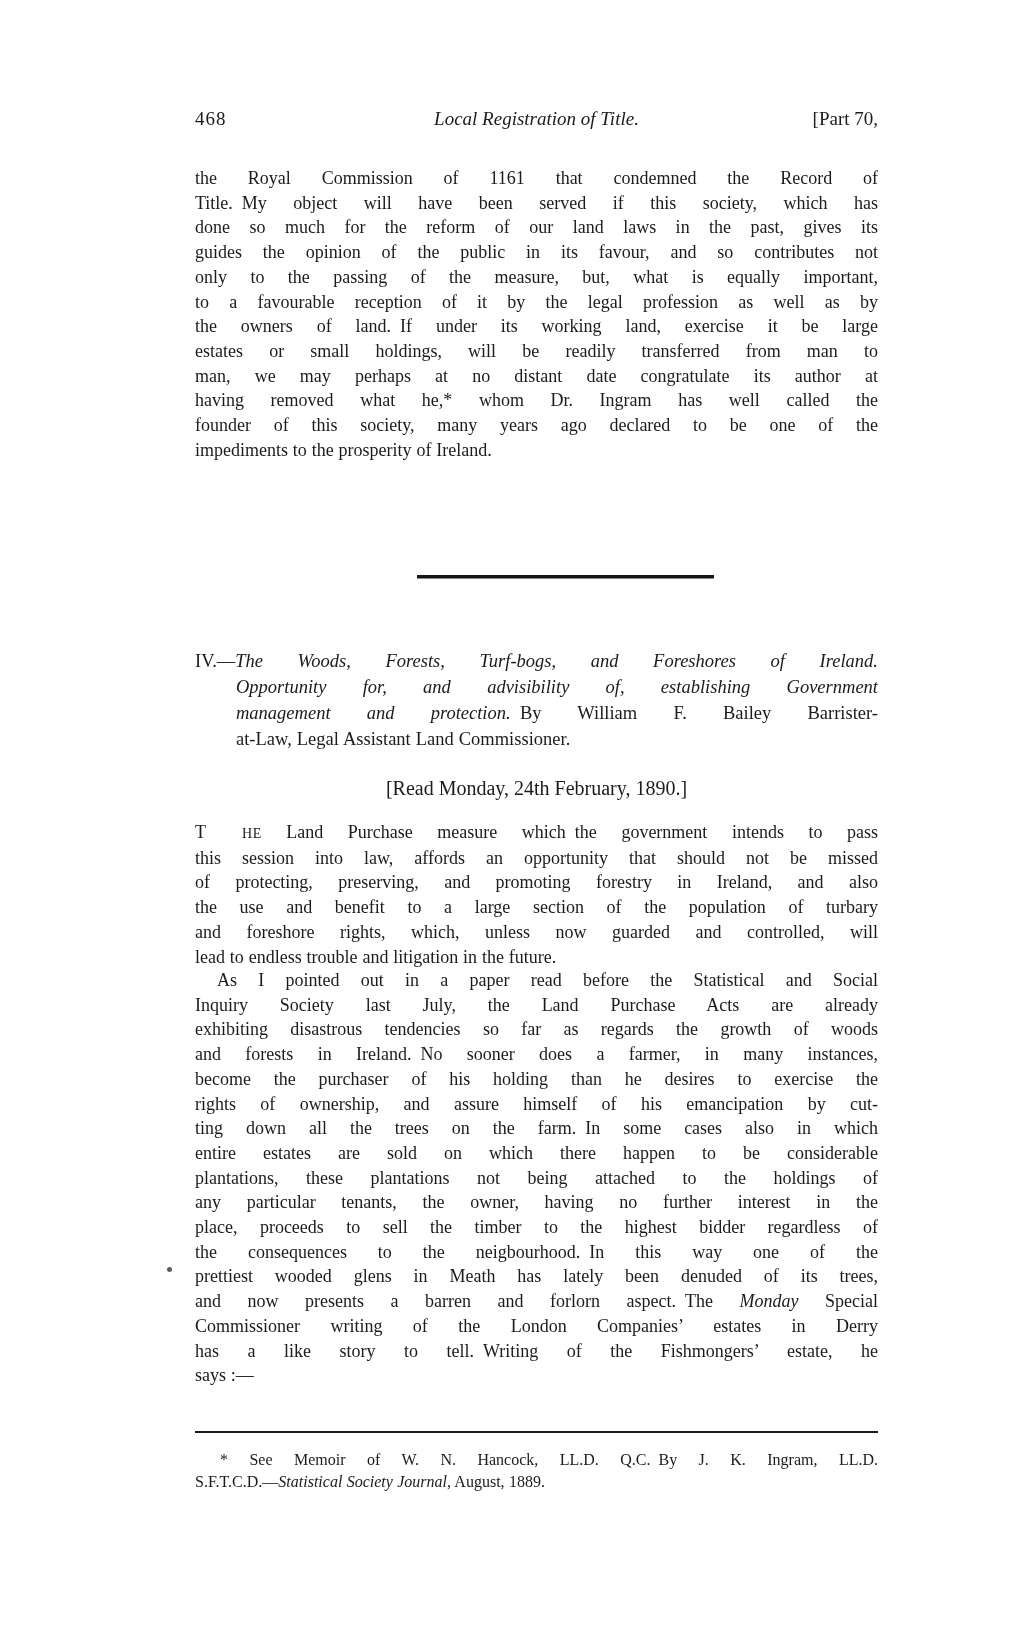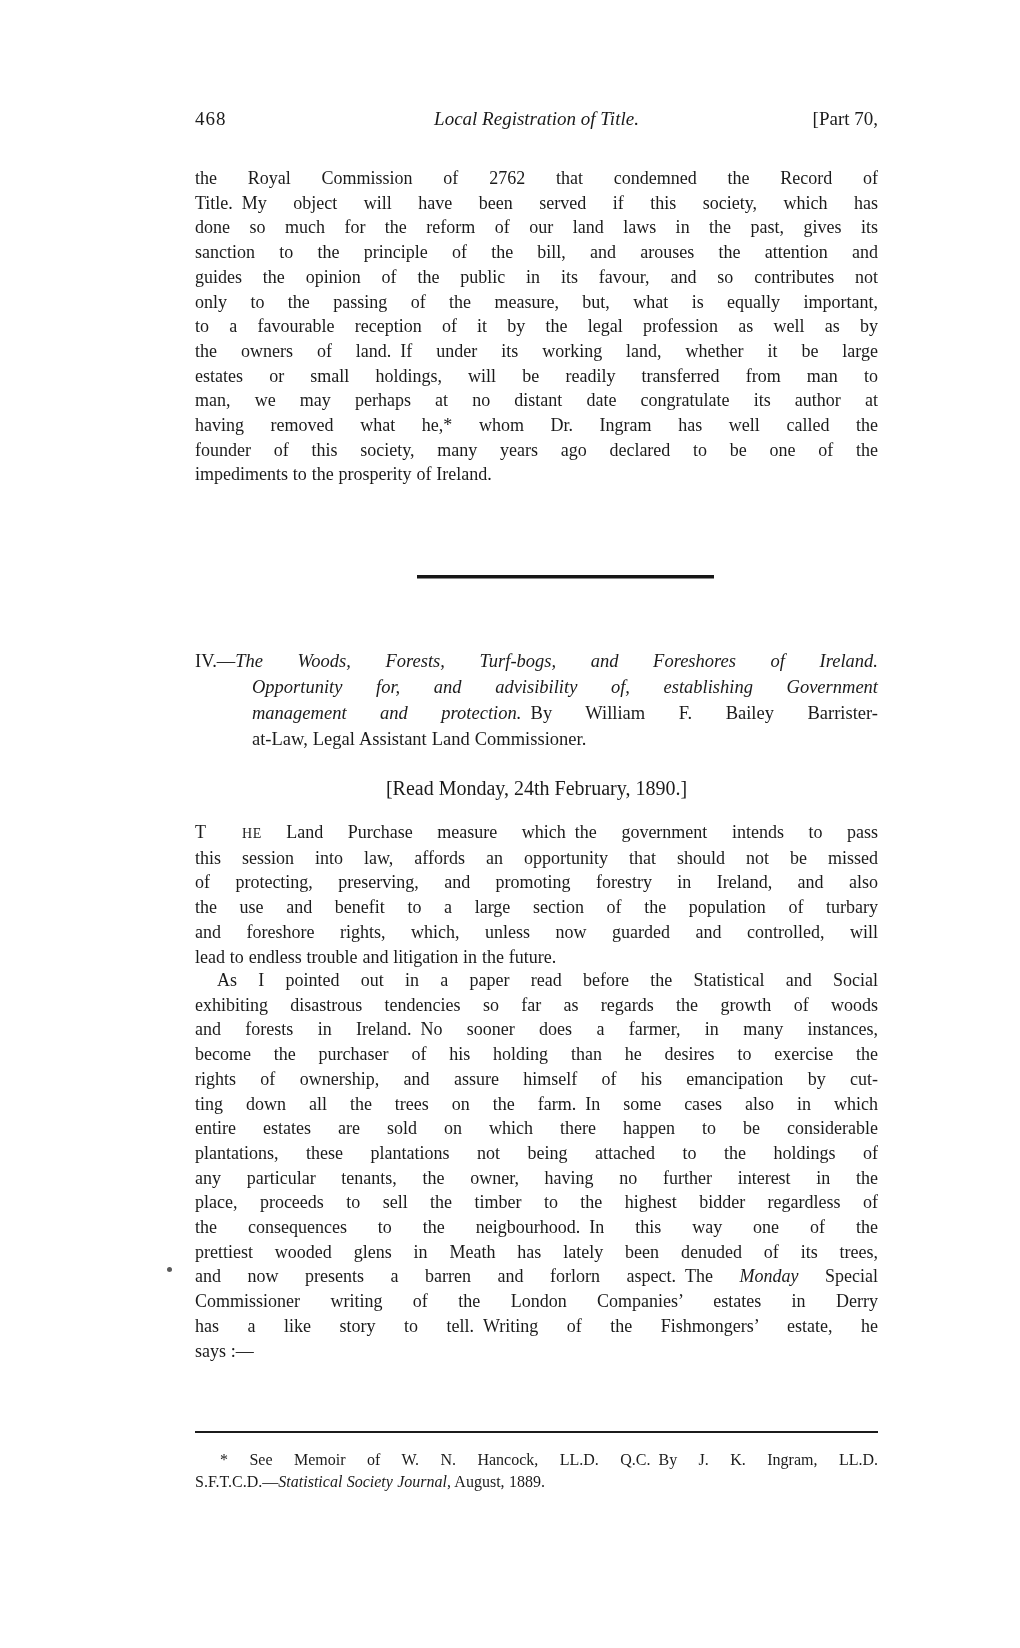--- a/index.html
+++ b/index.html
@@ -35,21 +35,21 @@
 
   .divider {
     position: absolute;
     top: 575px; left: 417px;
     width: 297px; height: 3px;
     background: #161616;
     border-bottom: 1px solid #8a8a8a;
   }
 
   .section-heading { top: 648px; font-size: 18.5px; line-height: 26px; }
-  .section-heading .tline { margin-left: 57px; }
+  .section-heading .tline { margin-left: 41px; }
   .section-heading .tline:first-child { margin-left: 0; }
 
   .read-note { top: 777px; text-align: center; font-size: 20px; }
 
   .para2 { top: 820px; }
   .para3 { top: 968px; }
 
   .footnote-rule {
     position: absolute;
     top: 1431px; left: 195px;
@@ -72,28 +72,27 @@
 
 <div class="page">
 
   <div class="block header">
     <span class="num">468</span>
     <span class="title">Local Registration of Title.</span>
     <span class="part">[Part 70,</span>
   </div>
 
   <div class="block para para1">
-      <div class="tline"><span>the Royal Commission of 2762 that condemned the Record of</span></div>
+      <div class="tline"><span>the Royal Commission of 1161 that condemned the Record of</span></div>
       <div class="tline"><span>Title. My object will have been served if this society, which has</span></div>
       <div class="tline"><span>done so much for the reform of our land laws in the past, gives its</span></div>
-      <div class="tline"><span>sanction to the principle of the bill, and arouses the attention and</span></div>
       <div class="tline"><span>guides the opinion of the public in its favour, and so contributes not</span></div>
       <div class="tline"><span>only to the passing of the measure, but, what is equally important,</span></div>
       <div class="tline"><span>to a favourable reception of it by the legal profession as well as by</span></div>
-      <div class="tline"><span>the owners of land. If under its working land, whether it be large</span></div>
+      <div class="tline"><span>the owners of land. If under its working land, exercise it be large</span></div>
       <div class="tline"><span>estates or small holdings, will be readily transferred from man to</span></div>
       <div class="tline"><span>man, we may perhaps at no distant date congratulate its author at</span></div>
       <div class="tline"><span>having removed what he,* whom Dr. Ingram has well called the</span></div>
       <div class="tline"><span>founder of this society, many years ago declared to be one of the</span></div>
       <div class="tline"><span>impediments to the prosperity of Ireland.</span></div>
     </div>
 
   <div class="divider"></div>
 
   <div class="block section-heading">
@@ -109,20 +108,21 @@
       <div class="tline"><span>T</span><span class="sc">HE</span><span> Land Purchase measure which the government intends to pass</span></div>
       <div class="tline"><span>this session into law, affords an opportunity that should not be missed</span></div>
       <div class="tline"><span>of protecting, preserving, and promoting forestry in Ireland, and also</span></div>
       <div class="tline"><span>the use and benefit to a large section of the population of turbary</span></div>
       <div class="tline"><span>and foreshore rights, which, unless now guarded and controlled, will</span></div>
       <div class="tline"><span>lead to endless trouble and litigation in the future.</span></div>
     </div>
 
   <div class="block para para3">
       <div class="tline ind"><span>As I pointed out in a paper read before the Statistical and Social</span></div>
+      <div class="tline"><span>Inquiry Society last July, the Land Purchase Acts are already</span></div>
       <div class="tline"><span>exhibiting disastrous tendencies so far as regards the growth of woods</span></div>
       <div class="tline"><span>and forests in Ireland. No sooner does a farmer, in many instances,</span></div>
       <div class="tline"><span>become the purchaser of his holding than he desires to exercise the</span></div>
       <div class="tline"><span>rights of ownership, and assure himself of his emancipation by cut-</span></div>
       <div class="tline"><span>ting down all the trees on the farm. In some cases also in which</span></div>
       <div class="tline"><span>entire estates are sold on which there happen to be considerable</span></div>
       <div class="tline"><span>plantations, these plantations not being attached to the holdings of</span></div>
       <div class="tline"><span>any particular tenants, the owner, having no further interest in the</span></div>
       <div class="tline"><span>place, proceeds to sell the timber to the highest bidder regardless of</span></div>
       <div class="tline"><span>the consequences to the neigbourhood. In this way one of the</span></div>

